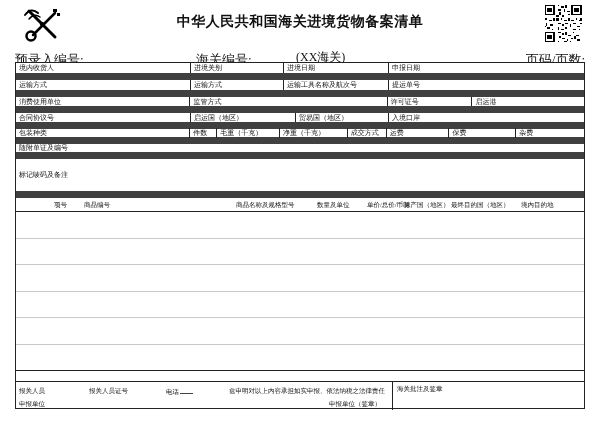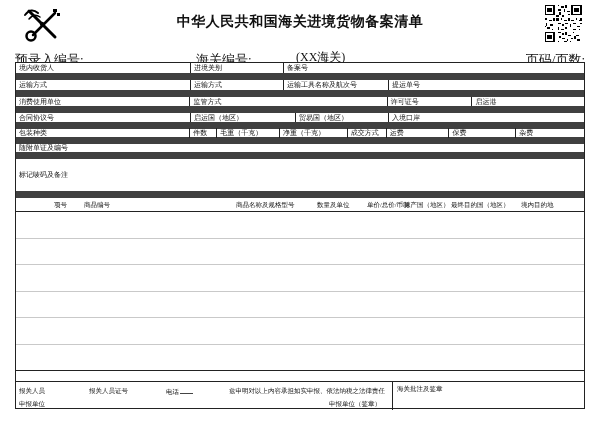--- a/index.html
+++ b/index.html
@@ -134,21 +134,22 @@
   <span class="abs pre" style="left:15px;top:51px;">预录入编号:</span>
   <span class="abs pre" style="left:196px;top:51px;text-align:right;">海关编号:</span>
   <span class="abs pre" style="left:296px;top:49px;font-size:12px;">(XX海关)</span>
   <span class="abs pre" style="right:15px;top:51px;">页码/页数:</span>
 
   <div class="abs form">
 
     <div class="trow" style="height:17px">
       <div class="cell" style="width:175px"><span>境内收货人</span></div>
       <div class="cell" style="width:93px"><span>进境关别</span></div>
-      <div class="cell" style="width:112px"><span>备案号</span></div>
+      <div class="cell" style="width:105px"><span>进境日期</span></div>
+      <div class="cell" style="width:85px"><span>申报日期</span></div>
     </div>
 
     <div class="trow" style="height:17px">
       <div class="cell" style="width:175px"><span>运输方式</span></div>
       <div class="cell" style="width:93px"><span>运输方式</span></div>
       <div class="cell" style="width:105px"><span>运输工具名称及航次号</span></div>
       <div class="cell" style="width:85px"><span>提运单号</span></div>
     </div>
 
     <div class="trow" style="height:16px">

